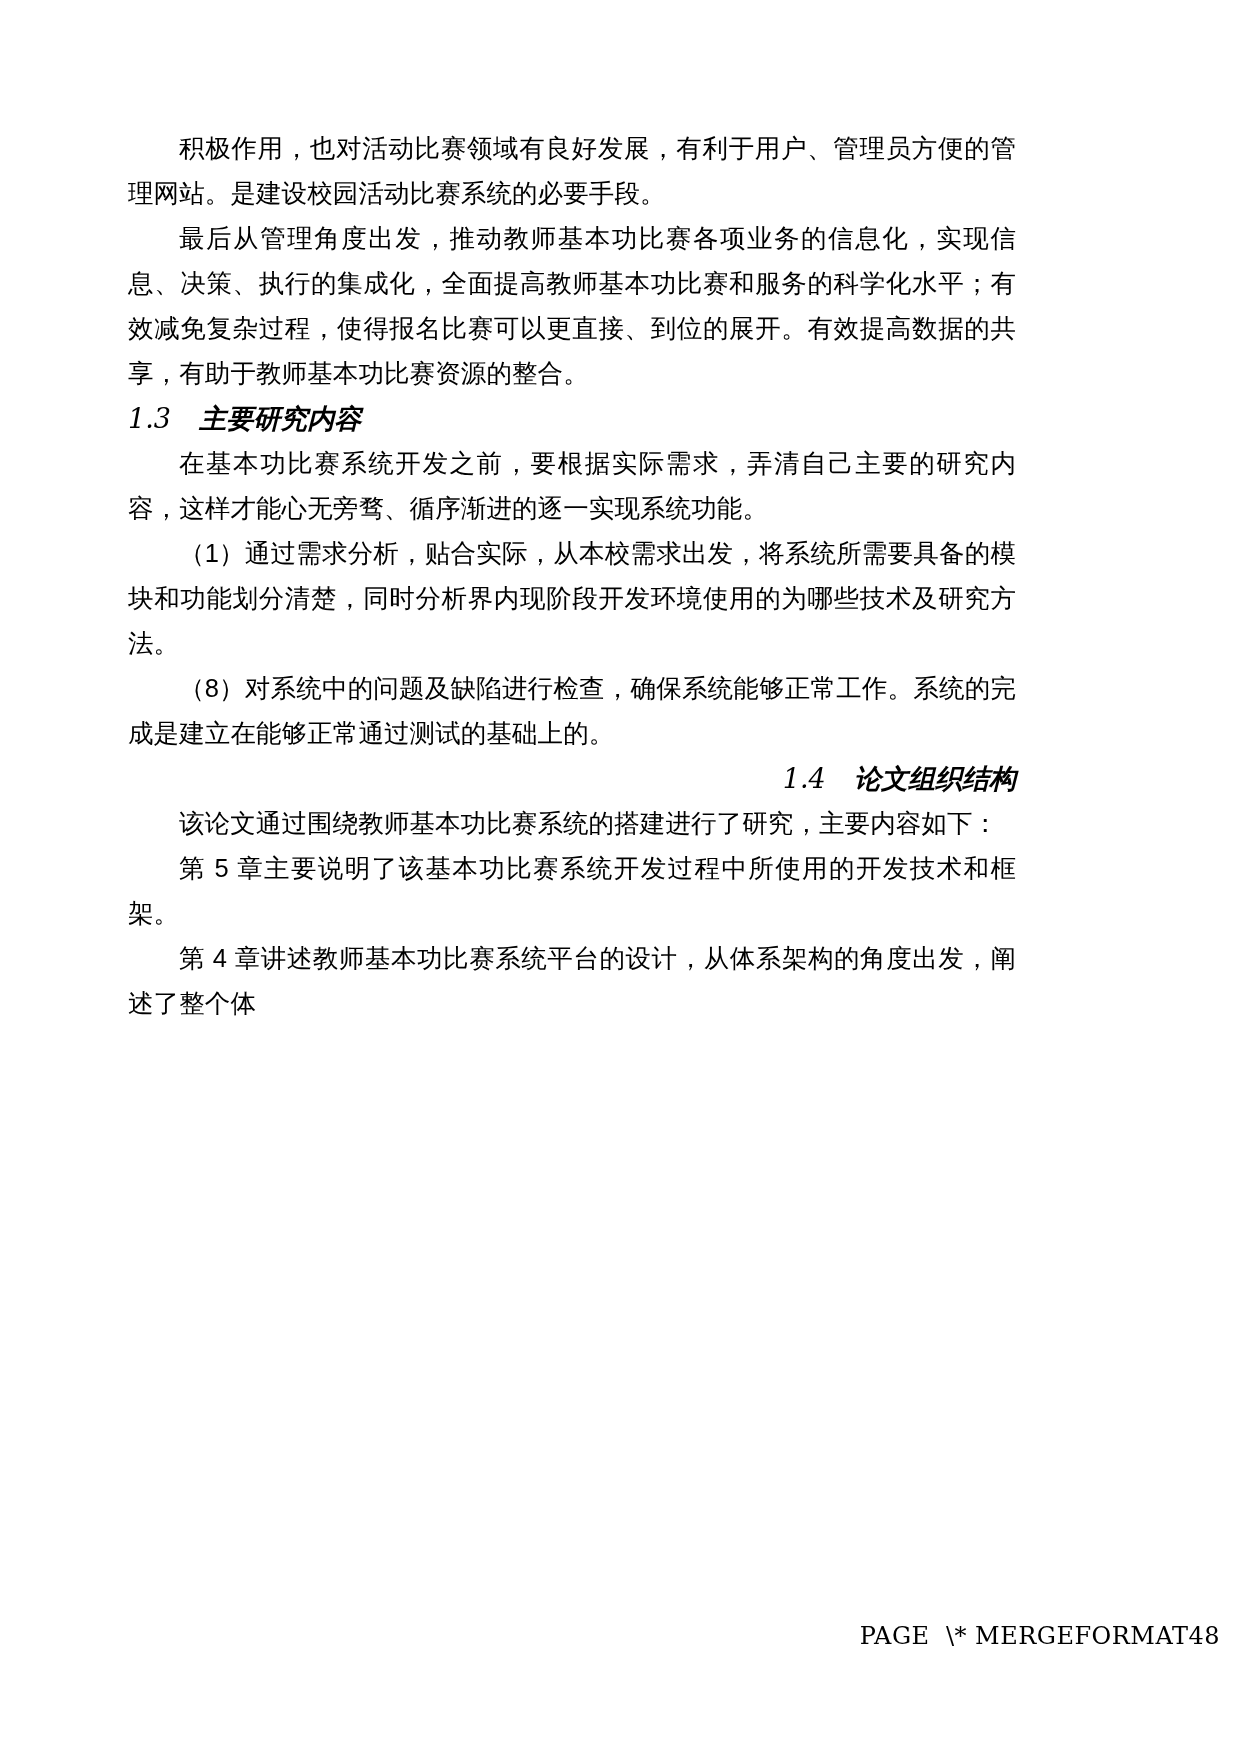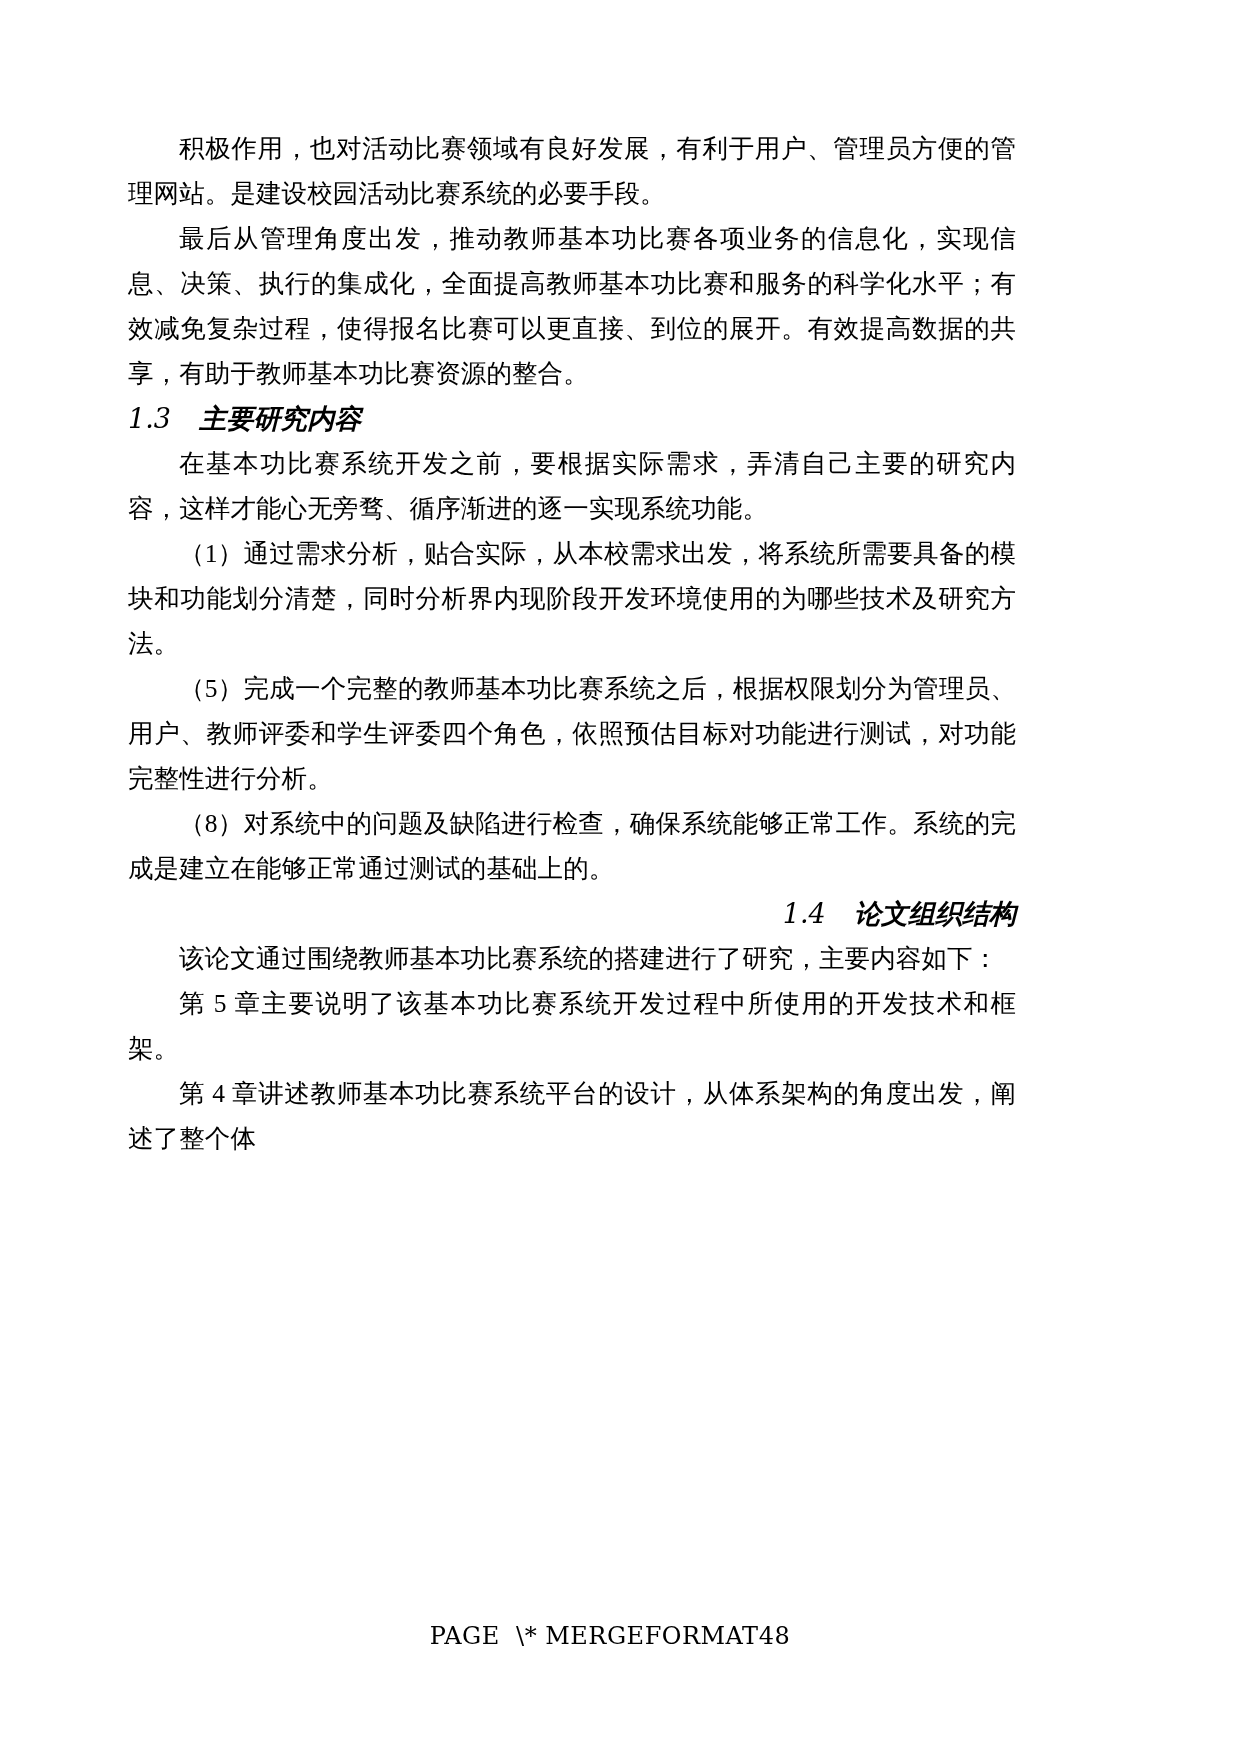--- a/index.html
+++ b/index.html
@@ -30,21 +30,21 @@
     width: 888px;
   }
   p.body-par {
     margin: 0;
     font-size: 25.5px;
     line-height: 45px;
     text-align: justify;
     text-justify: inter-ideograph;
     text-indent: 2em;
     letter-spacing: 0.1px;
-    font-family: Liberation Serif, serif;
+    font-family: Liberation Sans, sans-serif;
   }
   h2.section-heading {
     margin: 0;
     font-size: 27px;
     line-height: 45px;
     font-weight: bold;
     font-family: "DejaVu Sans", "Liberation Sans", sans-serif;
     letter-spacing: 0;
     white-space: pre;
     font-style: italic;
@@ -61,21 +61,21 @@
   sup.cite {
     font-size: 0.62em;
     vertical-align: super;
     line-height: 0;
   }
   .footer {
     position: absolute;
     left: 0;
     top: 1622px;
     width: 1220px;
-    text-align: center;
+    text-align: right;
     font-size: 24px;
     font-family: "DejaVu Serif", "Liberation Serif", serif;
     letter-spacing: 0.5px;
     white-space: pre;
   }
 </style>
 </head>
 <body>
 
 <div class="page">
@@ -83,21 +83,20 @@
 
     <p class="body-par">积极作用，也对活动比赛领域有良好发展，有利于用户、管理员方便的管理网站。是建设校园活动比赛系统的必要手段。</p>
 
     <p class="body-par">最后从管理角度出发，推动教师基本功比赛各项业务的信息化，实现信息、决策、执行的集成化，全面提高教师基本功比赛和服务的科学化水平；有效减免复杂过程，使得报名比赛可以更直接、到位的展开。有效提高数据的共享，有助于教师基本功比赛资源的整合。</p>
 
 
     <h2 class="section-heading sp-before-13 sp-after-13"><span class="num">1.3</span>   <span>主要研究内容</span></h2>
 
     <p class="body-par">在基本功比赛系统开发之前，要根据实际需求，弄清自己主要的研究内容，这样才能心无旁骛、循序渐进的逐一实现系统功能。</p>
     <p class="body-par">（1）通过需求分析，贴合实际，从本校需求出发，将系统所需要具备的模块和功能划分清楚，同时分析界内现阶段开发环境使用的为哪些技术及研究方法。</p>
-    <p class="body-par">（5）完成一个完整的教师基本功比赛系统之后，根据权限划分为管理员、用户、教师评委和学生评委四个角色，依照预估目标对功能进行测试，对功能完整性进行分析。</p>
     <p class="body-par">（8）对系统中的问题及缺陷进行检查，确保系统能够正常工作。系统的完成是建立在能够正常通过测试的基础上的。</p>
 
     <h2 class="section-heading sp-before-14 sp-after-14"><span class="num">1.4</span>   <span>论文组织结构</span></h2>
 
     <p class="body-par">该论文通过围绕教师基本功比赛系统的搭建进行了研究，主要内容如下：</p>
     <p class="body-par">第 5 章主要说明了该基本功比赛系统开发过程中所使用的开发技术和框架。</p>
     <p class="body-par">第 4 章讲述教师基本功比赛系统平台的设计，从体系架构的角度出发，阐述了整个体</p>
 
   </div>
 

